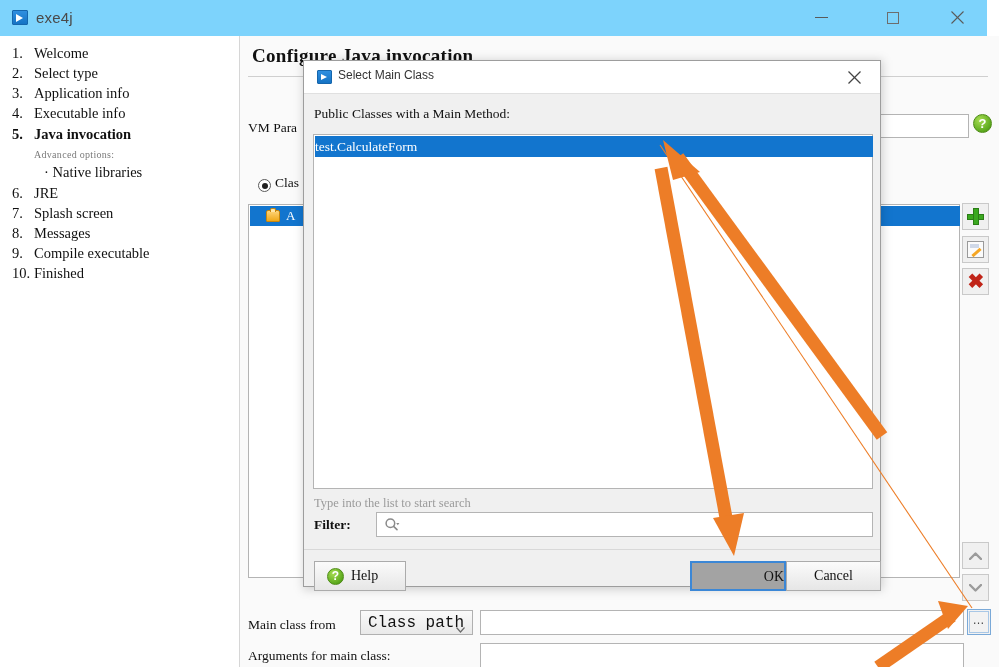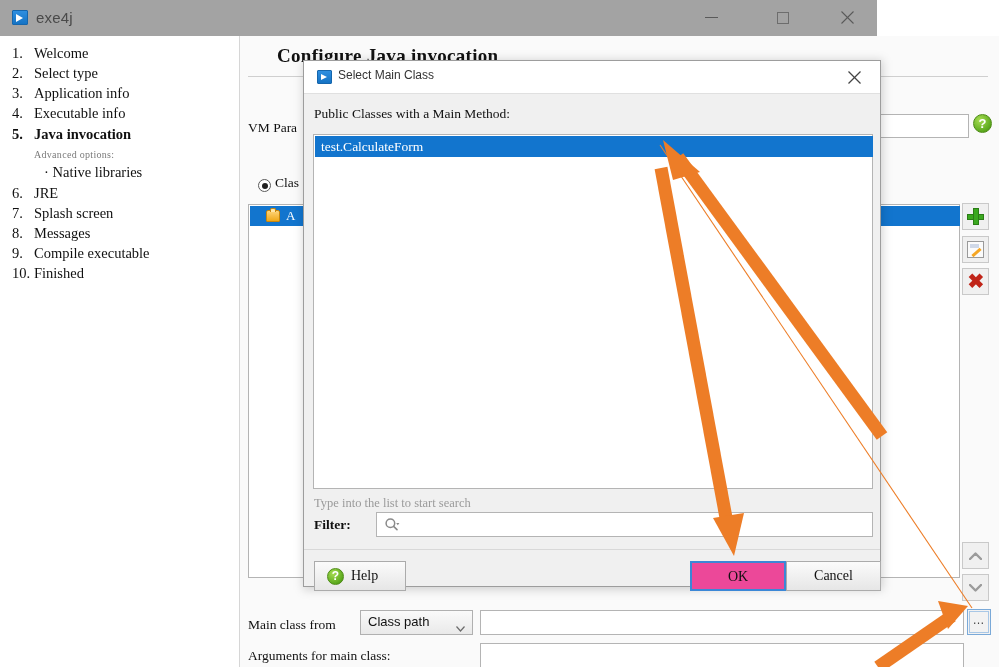--- a/index.html
+++ b/index.html
@@ -18,22 +18,22 @@
     left: 0; top: 0;
     width: 999px; height: 667px;
     background: #ffffff;
     overflow: hidden;
   }
 
   
   .titlebar {
     position: absolute;
     left: 0; top: 0;
-    width: 877px; height: 36px;
-    background: #a3a3a3;
+    width: 987px; height: 36px;
+    background: #7dd3fc;
     border-bottom: 1px solid #e6e6e6;
   }
   .tb-icon {
     position: absolute;
     left: 12px; top: 10px;
     width: 16px; height: 15px;
     background: linear-gradient(#2f8fe0, #1573c4);
     border: 1px solid #1566ad;
     border-radius: 1px;
     box-sizing: border-box;
@@ -135,21 +135,20 @@
     background: #fafafa;
   }
   .page-title {
     position: absolute;
     left: 12px; top: 9px;
     font-family: "Liberation Serif", serif;
     font-size: 19px;
     font-weight: bold;
     color: #111111;
     letter-spacing: .3px;
-    margin-left: 25px;
   }
   .title-rule {
     position: absolute;
     left: 8px; top: 40px;
     width: 740px; height: 1px;
     background: #cfcfcf;
   }
   .lbl {
     position: absolute;
     font-family: "Liberation Serif", serif;
@@ -290,22 +289,22 @@
     color: #9b9b9b;
   }
   .chev svg { display: block; }
 
   
   .combo {
     position: absolute;
     background: linear-gradient(#fafafa, #e9e9e9);
     border: 1px solid #b0b0b0;
     box-sizing: border-box;
-    font-family: Liberation Sans, sans-serif;
-    font-size: 13px;
+    font-family: Liberation Mono, monospace;
+    font-size: 16px;
     color: #111;
   }
   .combo .cval { position: absolute; left: 7px; top: 3px; }
   .combo .carrow {
     position: absolute;
     right: 7px; top: 9px;
     width: 9px; height: 6px;
   }
   .browsebtn {
     position: absolute;
@@ -406,21 +405,20 @@
   }
   .listitem {
     position: absolute;
     left: 1px; top: 1px;
     width: 558px; height: 21px;
     background: #1275ce;
     color: #ffffff;
     font-family: "Liberation Serif", serif;
     font-size: 13.5px;
     line-height: 21px;
-    padding-left: 6px;
     box-sizing: border-box;
   }
   .hint {
     position: absolute;
     left: 10px; top: 402px;
     font-family: Liberation Serif, serif;
     font-size: 12.5px;
     color: #9b9b9b;
   }
   .filterlbl { position: absolute; left: 10px; top: 423px; font-weight: bold; }
@@ -449,22 +447,23 @@
     background: linear-gradient(#fbfbfb, #e6e6e6);
     border: 1px solid #ababab;
     box-sizing: border-box;
     font-family: "Liberation Serif", serif;
     font-size: 14px;
     color: #111111;
     text-align: center;
     line-height: 28px;
   }
   .btn.default {
-    background: #ec4899;
+    background: #a3a3a3;
     border: 2px solid #3b87d6;
+    text-align: right;
   }
   .btn.default .btntext { line-height: 26px; }
   .helpbtn { position: absolute; left: 10px; top: 467px; width: 92px; height: 30px; }
   .helpbtn .gicon {
     position: absolute;
     left: 12px; top: 6px;
     width: 17px; height: 17px;
     border-radius: 50%;
     background: radial-gradient(circle at 35% 30%, #a7dd52, #5aa81c 72%, #3f7d12);
     border: 1px solid #4e8c16;

